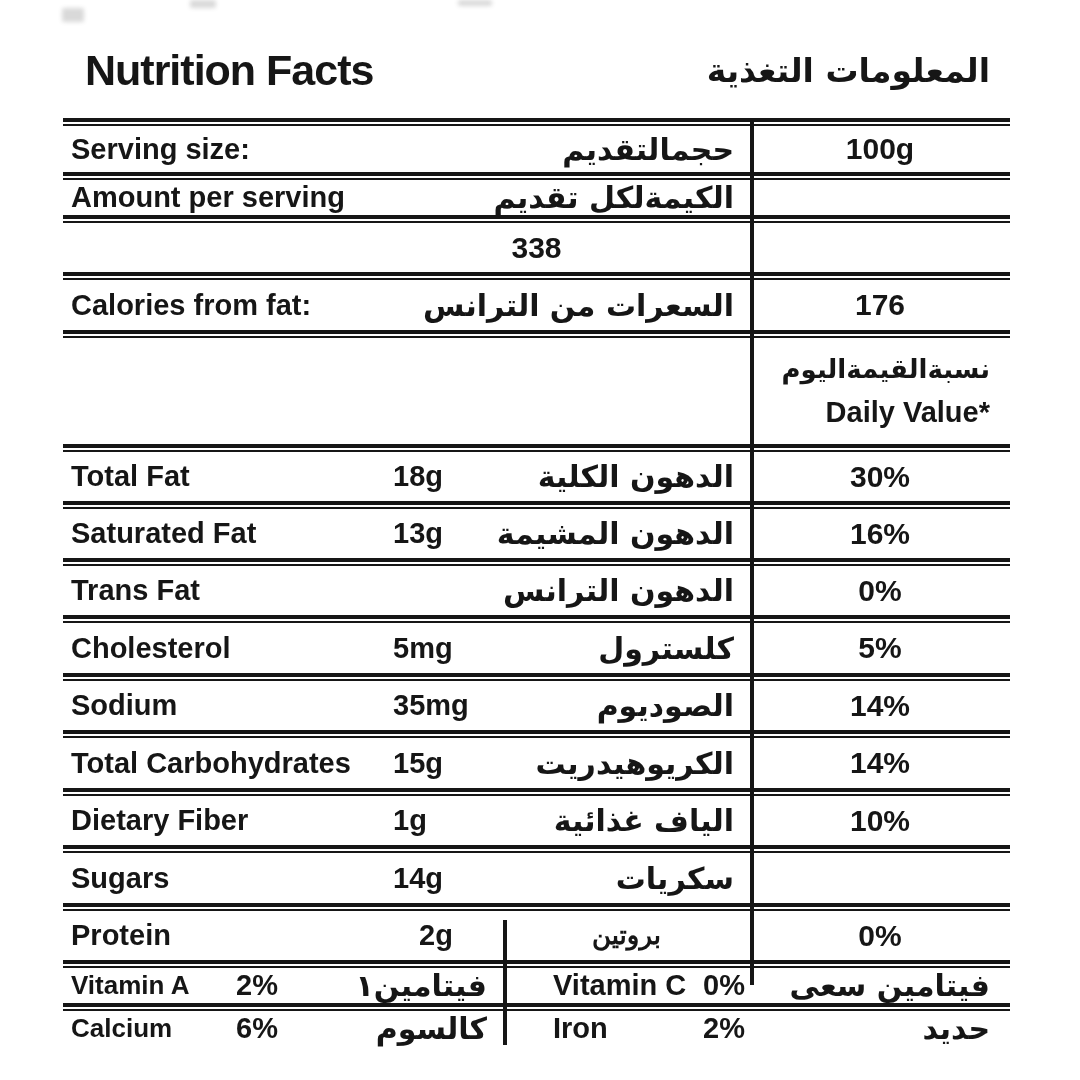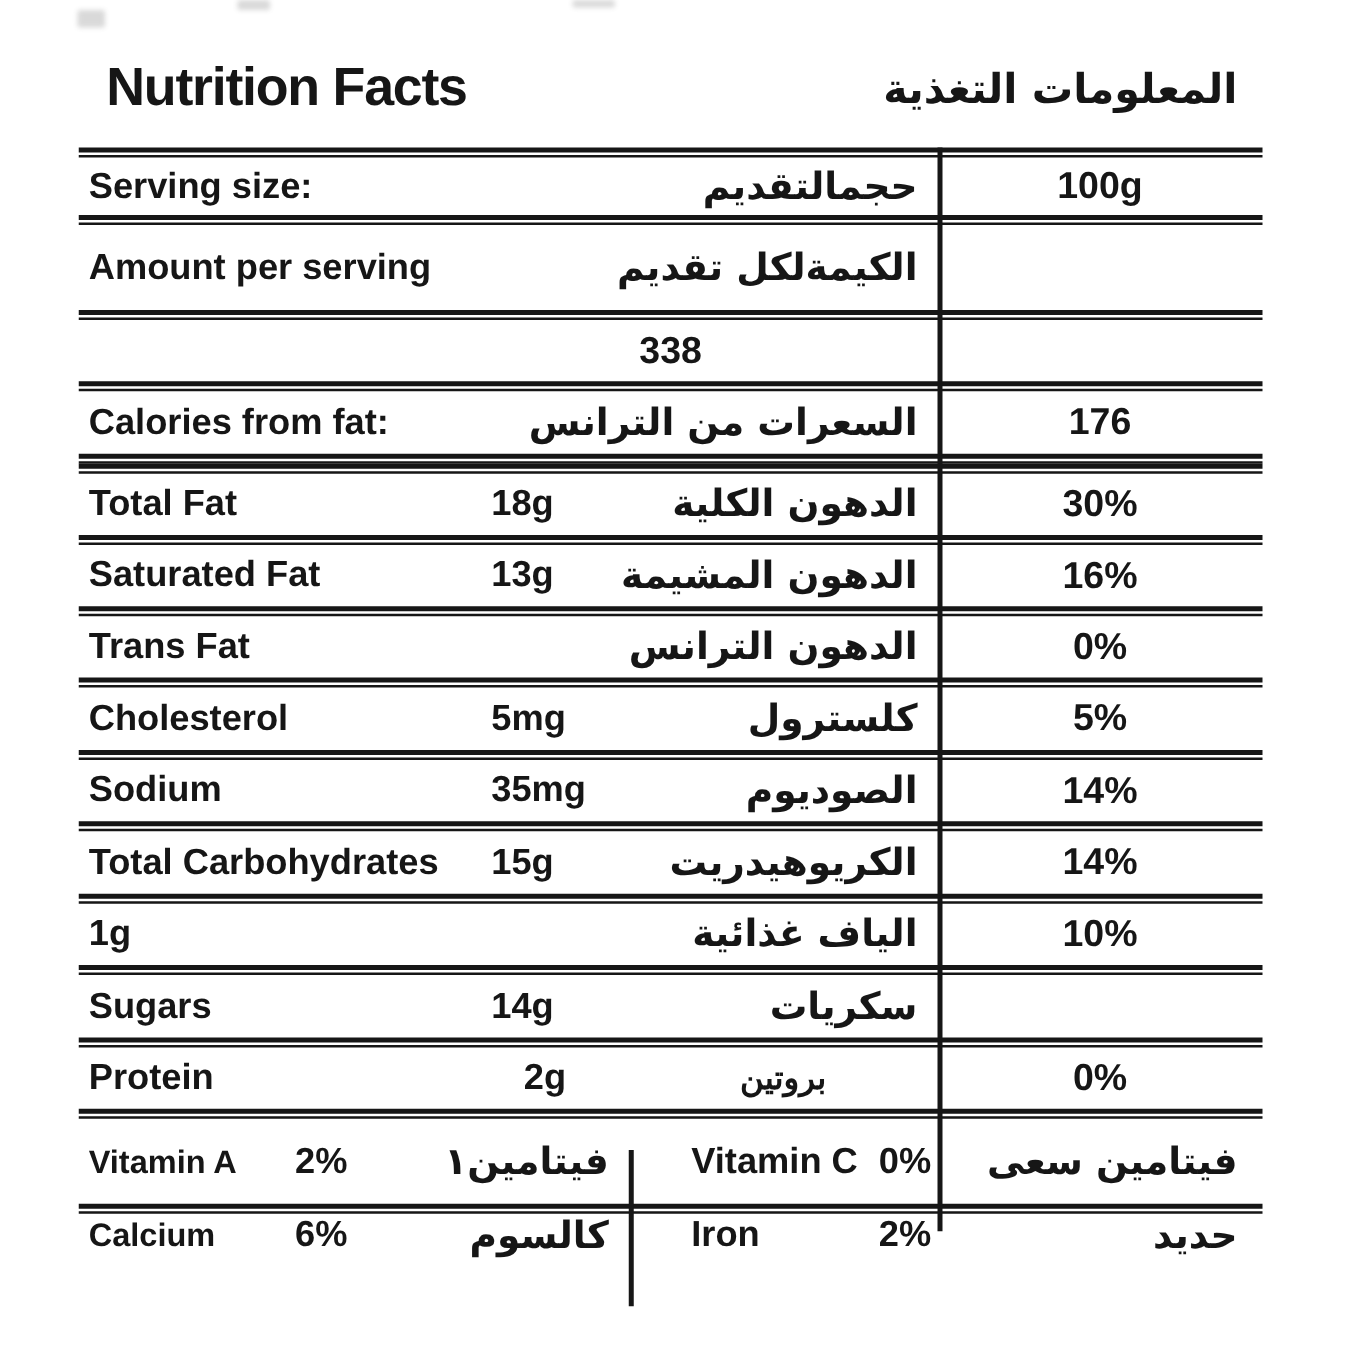--- a/index.html
+++ b/index.html
@@ -27,21 +27,21 @@
   .rule{
     height:8px;box-sizing:border-box;
     border-top:4px solid #161616;
     border-bottom:2px solid #161616;
   }
   .vline{position:absolute;width:4px;background:#161616;z-index:2;}
   .vline-main{left:687px;top:0;height:867px;}
   .vline-sub{left:440px;top:802px;height:125px;}
   .row{display:flex;align-items:center;box-sizing:border-box;}
   .h35{height:35px;} .h46{height:46px;} .h49{height:49px;}
-  .h50{height:50px;} .h52{height:68px;} .h106{height:106px;}
+  .h50{height:50px;} .h52{height:35px;} .h106{height:106px;}
   .cl{  
     width:687px;box-sizing:border-box;
     display:flex;align-items:center;
     padding:0 16px 0 8px;
   }
   .cl .en{font-size:29px;flex:0 0 auto;min-width:322px;}
   .cl .amt{font-size:29px;flex:0 0 auto;}
   .ar{
     font-size:30px;margin-left:auto;direction:rtl;
     font-family:"DejaVu Sans",sans-serif;flex:0 0 auto;
@@ -114,20 +114,27 @@
   <div class="row h50">
     <div class="cl">
       <span class="en">Calories from fat:</span>
       <span class="ar" dir="rtl">السعرات من الترانس</span>
     </div>
     <div class="cv">176</div>
   </div>
 
   <div class="rule"></div>
 
+  <div class="row h106">
+    <div class="cl"></div>
+    <div class="cv dvh">
+      <span class="ar" dir="rtl">نسبةالقيمةاليوم</span>
+      <span class="en">Daily Value*</span>
+    </div>
+  </div>
 
   <div class="rule"></div>
 
   <div class="row h49">
     <div class="cl">
       <span class="en">Total Fat</span>
       <span class="amt">18g</span>
       <span class="ar" dir="rtl">الدهون الكلية</span>
     </div>
     <div class="cv">30%</div>
@@ -185,20 +192,21 @@
       <span class="amt">15g</span>
       <span class="ar" dir="rtl">الكريوهيدريت</span>
     </div>
     <div class="cv">14%</div>
   </div>
 
   <div class="rule"></div>
 
   <div class="row h49">
     <div class="cl">
+      <span class="en">Dietary Fiber</span>
       <span class="amt">1g</span>
       <span class="ar" dir="rtl">الياف غذائية</span>
     </div>
     <div class="cv">10%</div>
   </div>
 
   <div class="rule"></div>
 
   <div class="row h50">
     <div class="cl">

